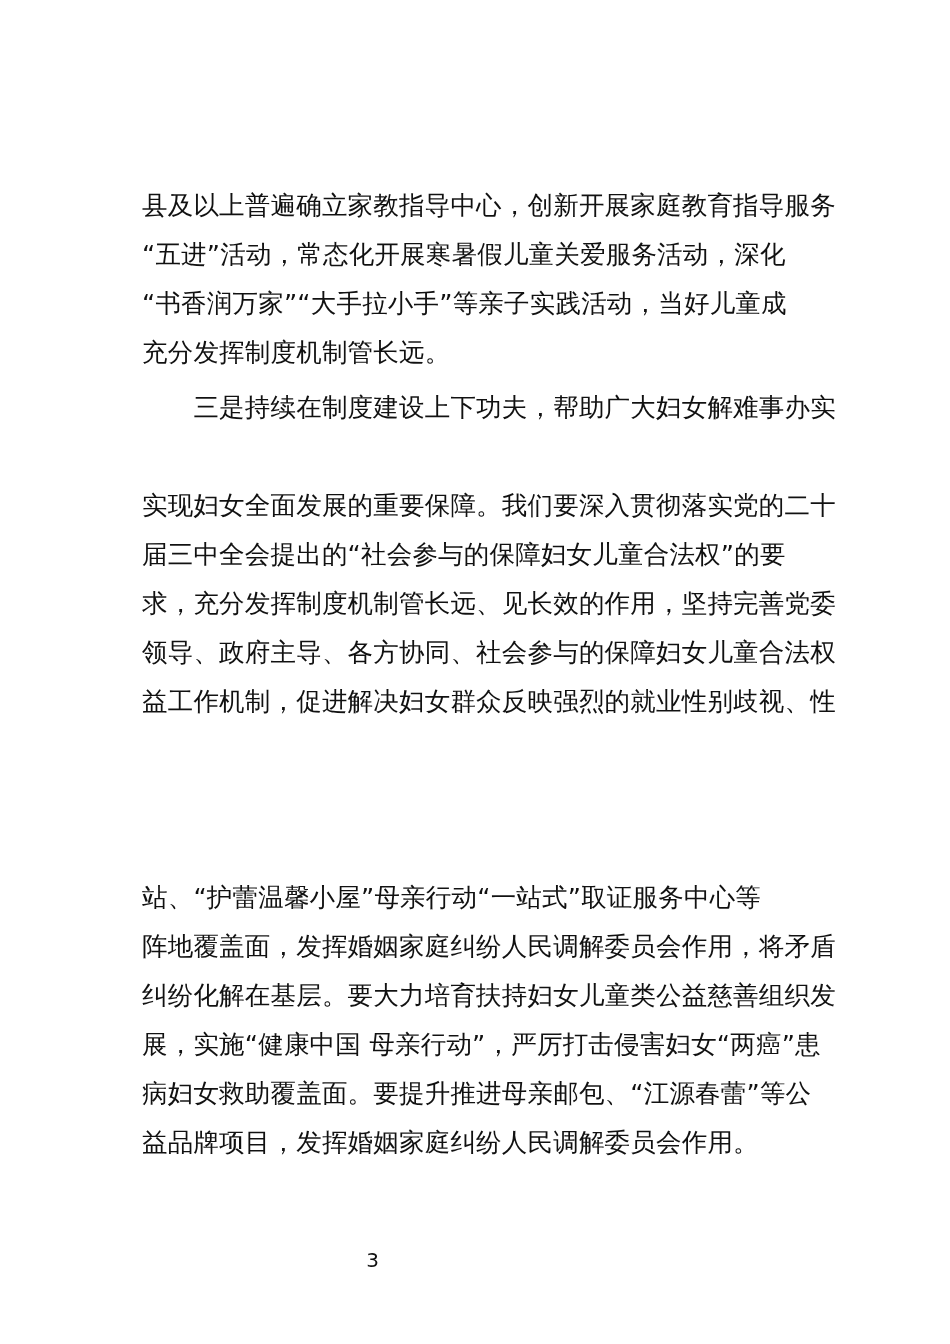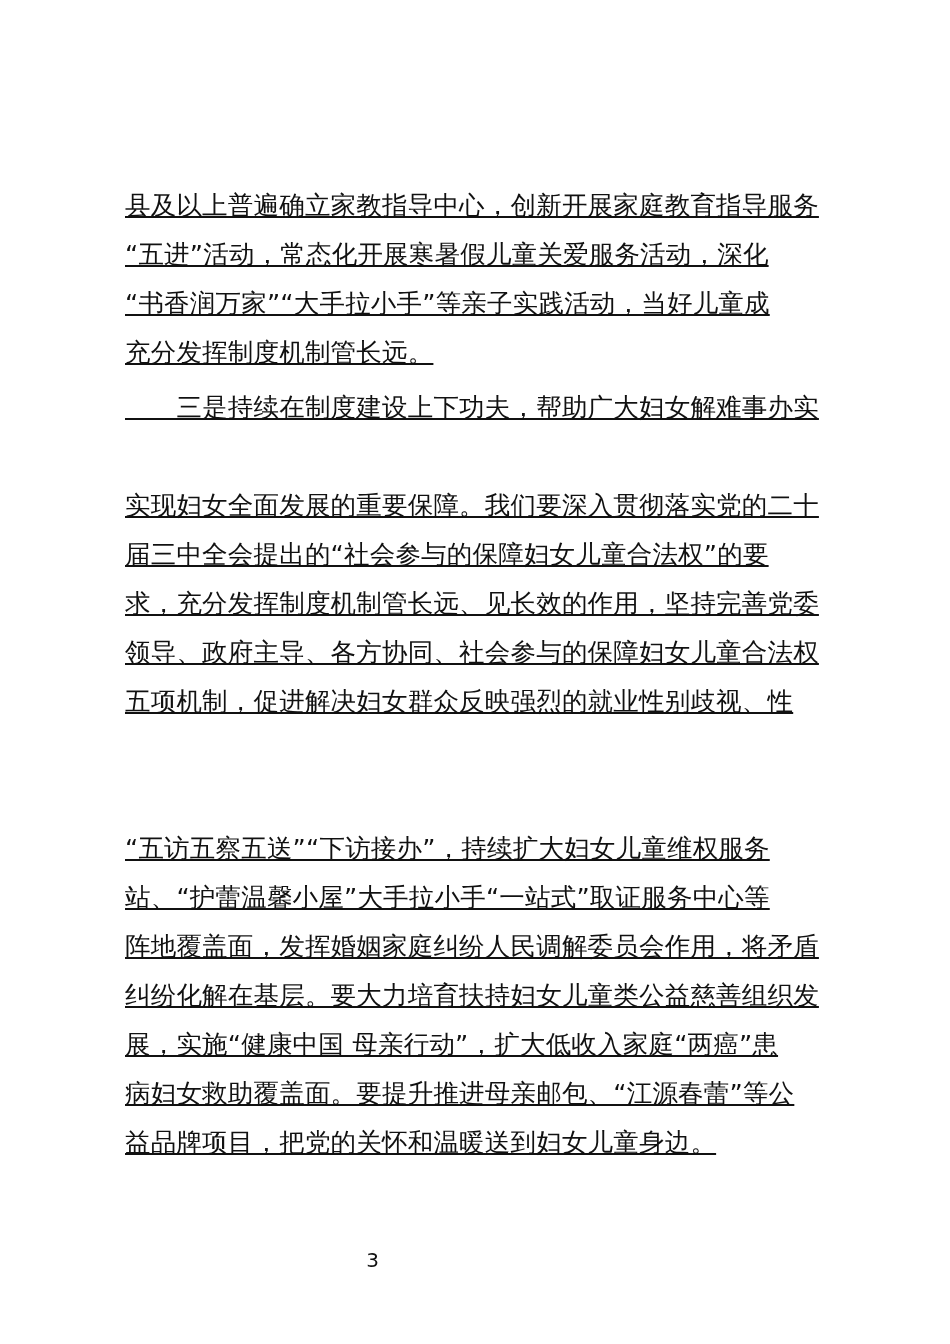--- a/index.html
+++ b/index.html
@@ -1,39 +1,38 @@
 <!DOCTYPE html>
 <html><head>
 <meta charset="utf-8">
 <style>
   html, body { margin: 0; padding: 0; background: #ffffff; }
   body { width: 950px; height: 1344px; position: relative; overflow: hidden;
          font-family: "DejaVu Sans", sans-serif; color: #111111; }
   .page { position: absolute; left: 0; top: 0; width: 950px; height: 1344px; }
-  .line { position: absolute; left: 125px; width: 710px; font-size: 25.5px; line-height: 30px;
-          white-space: nowrap; letter-spacing: 0.2px; text-decoration: underline; }
+  .line { position: absolute; left: 142px; width: 710px; font-size: 25.5px; line-height: 30px;
+          white-space: nowrap; letter-spacing: 0.2px; }
   .page-number { position: absolute; top: 1248px; left: 0; width: 745px; text-align: center;
                  font-size: 20px; }
 </style>
 </head>
 <body>
 
 <div class="page">
   <div class="line" style="top:190px">县及以上普遍确立家教指导中心，创新开展家庭教育指导服务</div>
   <div class="line" style="top:239px">“五进”活动，常态化开展寒暑假儿童关爱服务活动，深化</div>
   <div class="line" style="top:288px">“书香润万家”“大手拉小手”等亲子实践活动，当好儿童成</div>
   <div class="line" style="top:337px">充分发挥制度机制管长远。</div>
   <div class="line" style="top:392px">　　三是持续在制度建设上下功夫，帮助广大妇女解难事办实</div>
   <div class="line" style="top:490px">实现妇女全面发展的重要保障。我们要深入贯彻落实党的二十</div>
   <div class="line" style="top:539px">届三中全会提出的“社会参与的保障妇女儿童合法权”的要</div>
   <div class="line" style="top:588px">求，充分发挥制度机制管长远、见长效的作用，坚持完善党委</div>
   <div class="line" style="top:637px">领导、政府主导、各方协同、社会参与的保障妇女儿童合法权</div>
-  <div class="line" style="top:686px">五项机制，促进解决妇女群众反映强烈的就业性别歧视、性</div>
-  <div class="line" style="top:833px">“五访五察五送”“下访接办”，持续扩大妇女儿童维权服务</div>
-  <div class="line" style="top:882px">站、“护蕾温馨小屋”大手拉小手“一站式”取证服务中心等</div>
+  <div class="line" style="top:686px">益工作机制，促进解决妇女群众反映强烈的就业性别歧视、性</div>
+  <div class="line" style="top:882px">站、“护蕾温馨小屋”母亲行动“一站式”取证服务中心等</div>
   <div class="line" style="top:980px">纠纷化解在基层。要大力培育扶持妇女儿童类公益慈善组织发</div>
   <div class="line" style="top:931px">阵地覆盖面，发挥婚姻家庭纠纷人民调解委员会作用，将矛盾</div>
-  <div class="line" style="top:1029px">展，实施“健康中国 母亲行动”，扩大低收入家庭“两癌”患</div>
+  <div class="line" style="top:1029px">展，实施“健康中国 母亲行动”，严厉打击侵害妇女“两癌”患</div>
   <div class="line" style="top:1078px">病妇女救助覆盖面。要提升推进母亲邮包、“江源春蕾”等公</div>
-  <div class="line" style="top:1127px">益品牌项目，把党的关怀和温暖送到妇女儿童身边。</div>
+  <div class="line" style="top:1127px">益品牌项目，发挥婚姻家庭纠纷人民调解委员会作用。</div>
 
   <div class="page-number">3</div>
 </div>
 
 </body></html>

